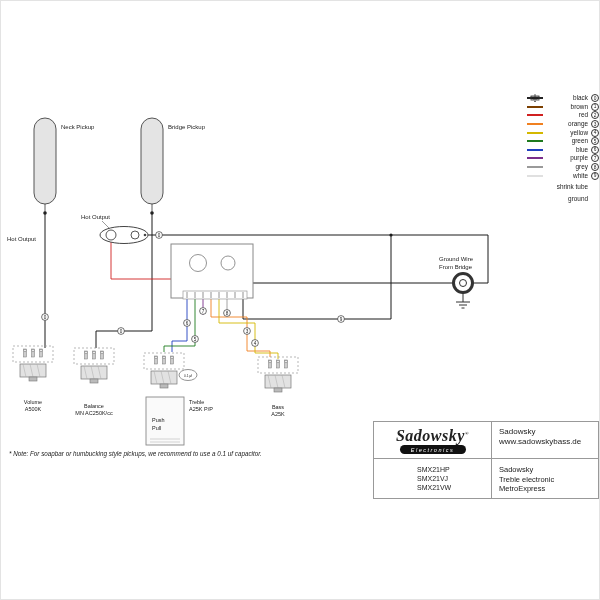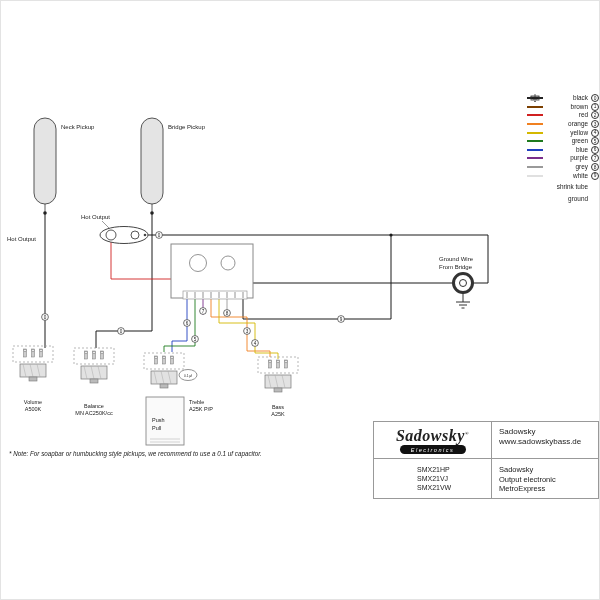--- a/index.html
+++ b/index.html
@@ -294,18 +294,18 @@
       <div>Sadowsky</div>
       <div>www.sadowskybass.de</div>
     </div>
     <div class="tcell tc-models">
       <div>SMX21HP</div>
       <div>SMX21VJ</div>
       <div>SMX21VW</div>
     </div>
     <div class="tcell tc-prod">
       <div>Sadowsky</div>
-      <div>Output electronic</div>
+      <div>Treble electronic</div>
       <div>MetroExpress</div>
     </div>
   </div>
 
 </div>
 
 </body></html>

